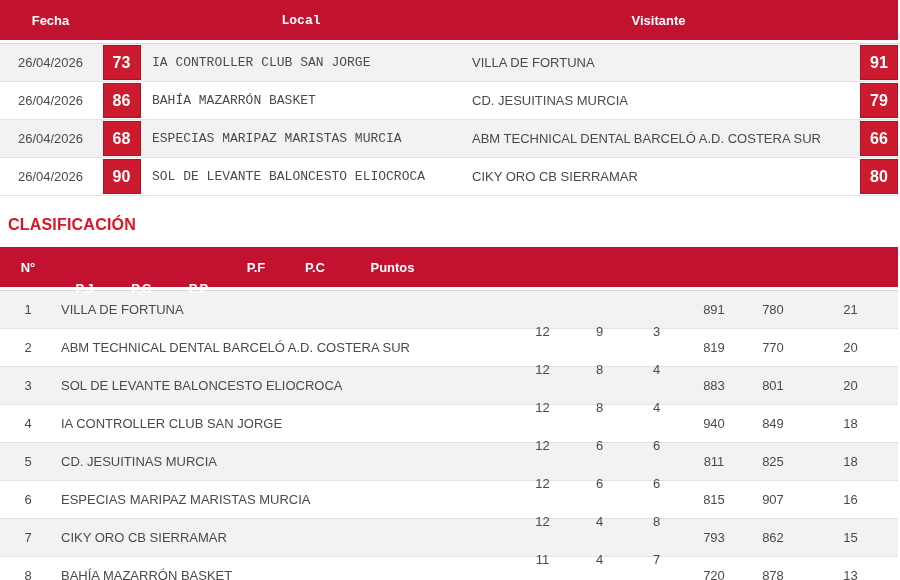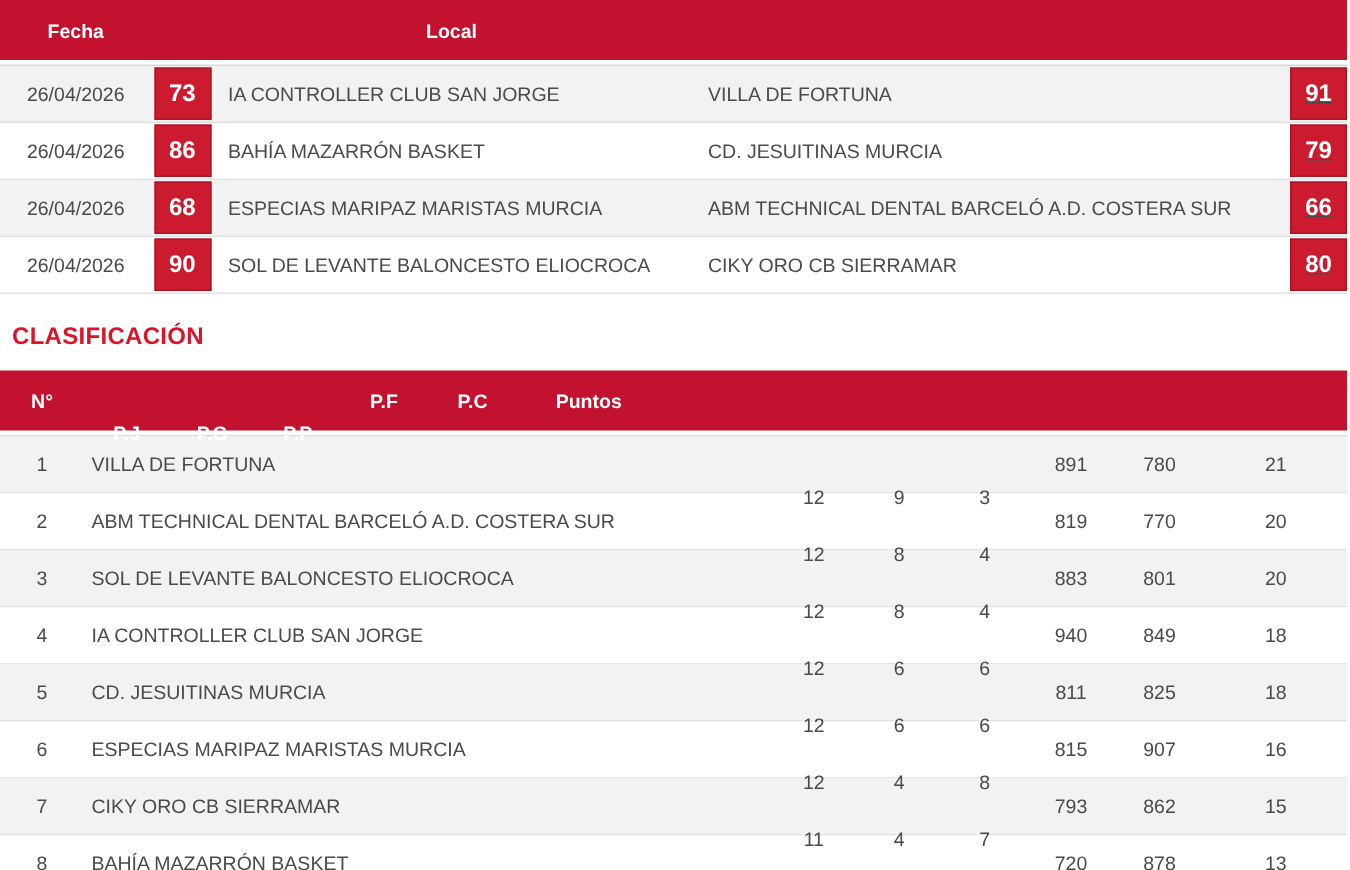--- a/index.html
+++ b/index.html
@@ -20,23 +20,23 @@
   .row{
     display:flex;align-items:center;height:37px;
     border-bottom:1px solid #e3e3e3;
     font-size:13px;color:#4a4a4a;background:#fff;
   }
   .row.alt{background:#f2f2f2;}
 
   
   .c-date{width:101px;text-align:center;flex:none;}
   .c-sbox{width:41px;flex:none;display:flex;justify-content:center;align-items:center;height:100%;}
-  .c-sbox.right{justify-content:flex-end;text-decoration:underline;}
+  .c-sbox.right{justify-content:flex-end;}
   .c-local{width:318px;flex:none;padding-left:10px;box-sizing:border-box;
-    white-space:nowrap;overflow:hidden;}
+    white-space:nowrap;overflow:hidden;font-family:Liberation Mono, monospace;}
   .c-visit{flex:1;padding-left:12px;box-sizing:border-box;white-space:nowrap;overflow:hidden;}
   .tbl-header .c-local,.tbl-header .c-visit{text-align:center;padding-left:0;}
   .score-box{
     width:36px;height:33px;background:#cc1b2e;border:1px solid #aa1424;
     color:#fff;font-weight:bold;font-size:16px;
     display:flex;align-items:center;justify-content:center;flex:none;
   }
 
   
   .stand-title{
@@ -54,20 +54,21 @@
 </head>
 <body>
 
 <div class="page">
 
   <div>
     <div class="tbl-header">
       <div class="c-date">Fecha</div>
       <div class="c-sbox"></div>
       <div class="c-local">Local</div>
+      <div class="c-visit">Visitante</div>
       <div class="c-sbox"></div>
     </div>
 
     <div class="rows">
       <div class="row alt">
         <div class="c-date">26/04/2026</div>
         <div class="c-sbox">
             <div class="score-box">73</div>
           </div>
         <div class="c-local">IA CONTROLLER CLUB SAN JORGE</div>

